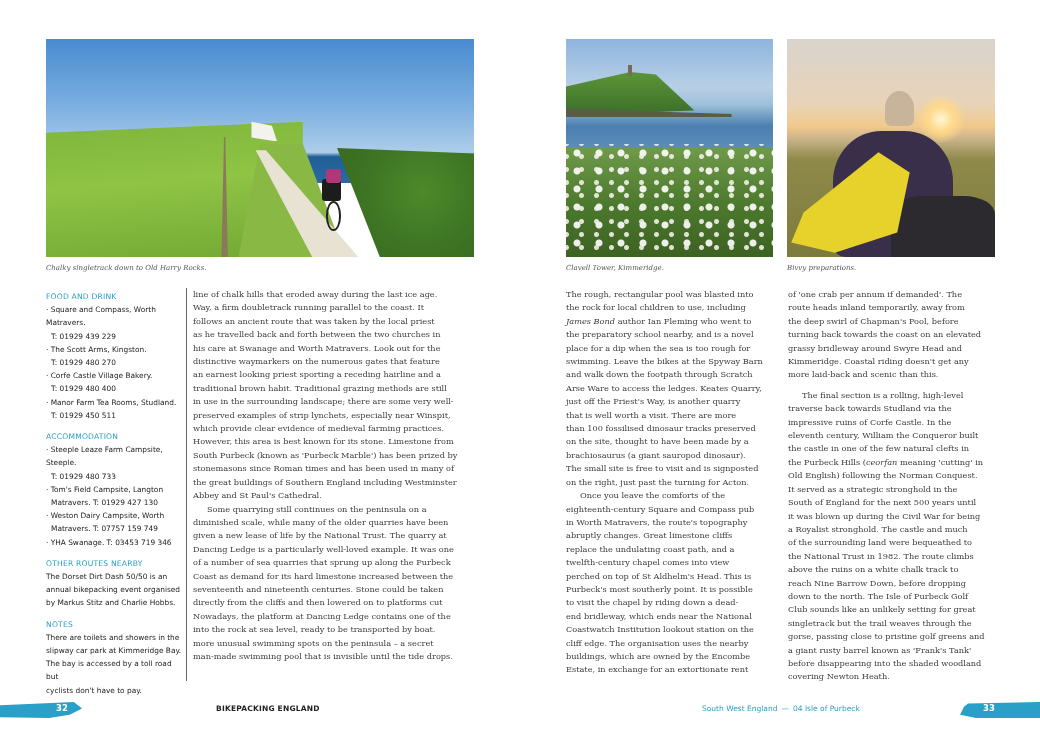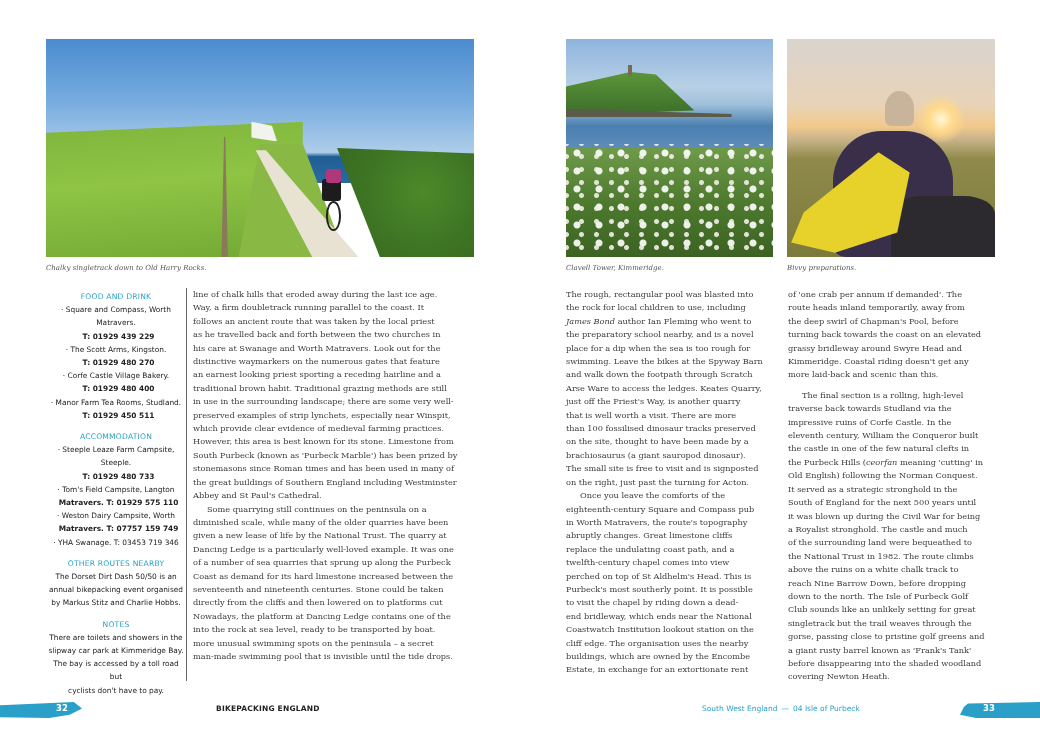--- a/index.html
+++ b/index.html
@@ -51,23 +51,23 @@
     background:#3a2f4a; border-radius:40% 40% 10% 10%; }
   #photo3 .hat { position:absolute; left:47%; top:24%; width:14%; height:16%; background:#c8b49a; border-radius:50% 50% 20% 20%; }
   #photo3 .bag { position:absolute; left:2%; top:52%; width:60%; height:46%; background:#e6d22a;
     clip-path: polygon(10% 60%, 70% 0, 95% 20%, 85% 80%, 35% 100%, 0 90%); }
   #photo3 .legs { position:absolute; left:50%; top:72%; width:50%; height:28%; background:#2c2a2e; border-radius:30% 30% 0 0; }
 
   
   #sidebar { position:absolute; left:46px; top:290px; width:140px; font-family:"DejaVu Sans", sans-serif; font-size:7.4px; line-height:13.2px; color:#222; }
   #sidebar .rule { position:absolute; left:140px; top:-2px; width:1px; height:393px; background:#666; }
   .sb-heading { color:#2aa0c8; font-size:7.6px; letter-spacing:0.2px; text-transform:uppercase; }
-  .sb-section { margin-bottom:8px;text-align:center; }
+  .sb-section { margin-bottom:8px; }
   .sb-item { padding-left:0; }
-  .sb-item .line2 { display:block; padding-left:5px;font-weight:bold; }
+  .sb-item .line2 { display:block; padding-left:5px; }
 
   
   .col { position:absolute; font-family:"DejaVu Serif", serif; font-size:8.2px; line-height:13.4px; color:#3d3d3d; text-align:left; }
   .col .l { display:block; white-space:nowrap; }
   #col1 { left:193px; top:288px; width:285px; }
   #col2 { left:566px; top:288px; width:210px; }
   #col3 { left:788px; top:288px; width:210px; }
 
   
   .brush { position:absolute; height:16px; background:#2aa0c8; }
@@ -123,21 +123,21 @@
     <div class="sb-heading">FOOD AND DRINK</div>
     <div class="sb-item"><span>· Square and Compass, Worth Matravers.</span><span class="line2">T: 01929 439 229</span></div>
     <div class="sb-item"><span>· The Scott Arms, Kingston.</span><span class="line2">T: 01929 480 270</span></div>
     <div class="sb-item"><span>· Corfe Castle Village Bakery.</span><span class="line2">T: 01929 480 400</span></div>
     <div class="sb-item"><span>· Manor Farm Tea Rooms, Studland.</span><span class="line2">T: 01929 450 511</span></div>
   </div>
 
   <div class="sb-section">
     <div class="sb-heading">ACCOMMODATION</div>
     <div class="sb-item"><span>· Steeple Leaze Farm Campsite, Steeple.</span><span class="line2">T: 01929 480 733</span></div>
-    <div class="sb-item"><span>· Tom's Field Campsite, Langton</span><span class="line2">Matravers. T: 01929 575 110</span></div>
+    <div class="sb-item"><span>· Tom's Field Campsite, Langton</span><span class="line2">Matravers. T: 01929 427 130</span></div>
     <div class="sb-item"><span>· Weston Dairy Campsite, Worth</span><span class="line2">Matravers. T: 07757 159 749</span></div>
     <div class="sb-item"><span>· YHA Swanage. T: 03453 719 346</span></div>
   </div>
 
   <div class="sb-section">
     <div class="sb-heading">OTHER ROUTES NEARBY</div>
     <div>The Dorset Dirt Dash 50/50 is an</div>
     <div>annual bikepacking event organised</div>
     <div>by Markus Stitz and Charlie Hobbs.</div>
   </div>

